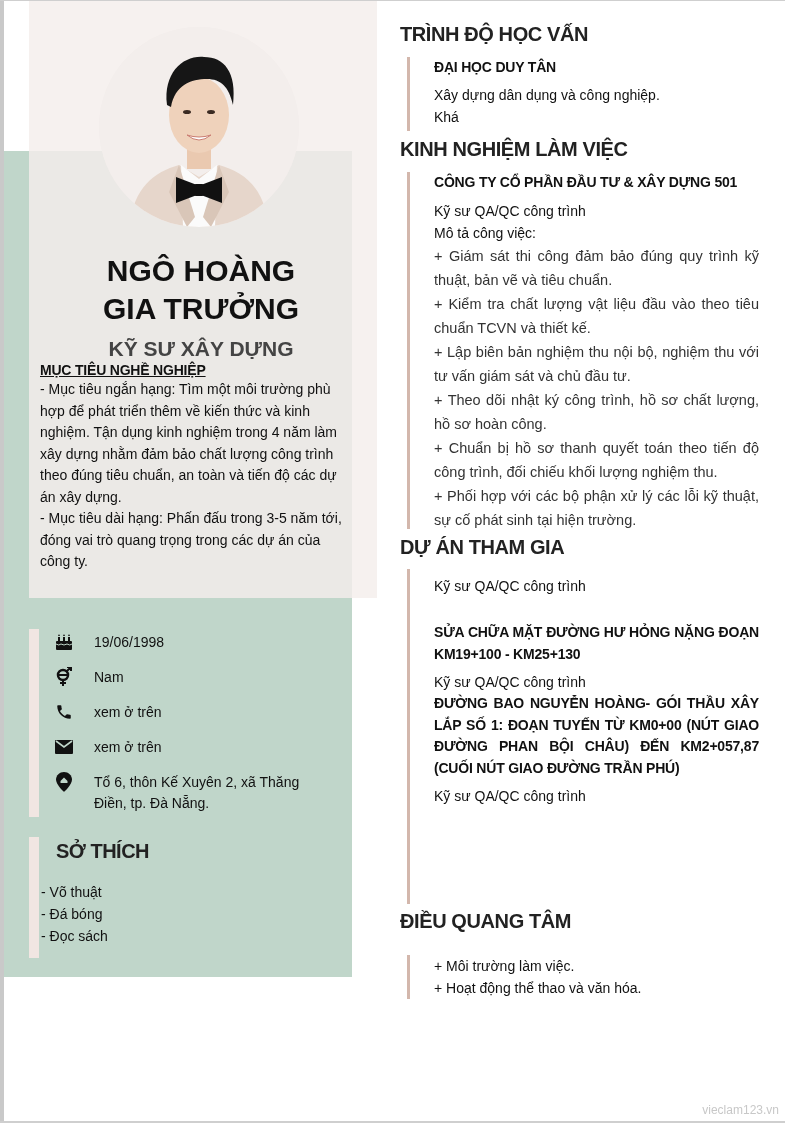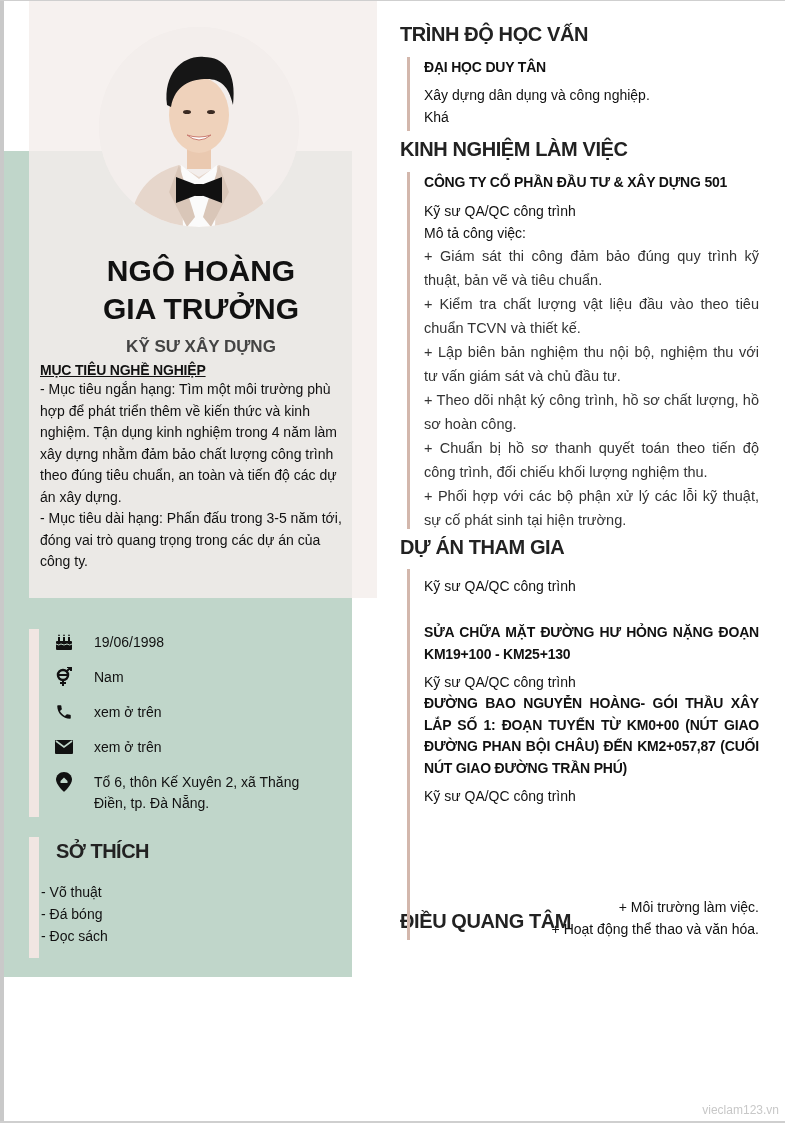--- a/index.html
+++ b/index.html
@@ -10,38 +10,38 @@
   .page-border-top { position: absolute; left: 0; top: 0; width: 785px; height: 1px; background: #cfcfcf; }
   .page-border-bottom { position: absolute; left: 0; top: 1121px; width: 785px; height: 2px; background: #cfcfcf; }
 
   .bg-pink { position: absolute; left: 29px; top: 1px; width: 348px; height: 597px; background: #f6f1ef; }
   .bg-green { position: absolute; left: 4px; top: 151px; width: 348px; height: 826px; background: #c0d6ca; }
   .bg-gray { position: absolute; left: 29px; top: 151px; width: 323px; height: 447px; background: #ebe9e6; }
 
   .avatar { position: absolute; left: 99px; top: 27px; width: 200px; height: 200px; border-radius: 50%; overflow: hidden; background: #f2ecea; }
 
   .name { position: absolute; left: 29px; top: 252px; width: 344px; text-align: center; font-weight: bold; font-size: 30px; line-height: 38px; color: #111; }
-  .job-title { position: absolute; left: 29px; top: 337px; width: 344px; text-align: center; font-weight: bold; font-size: 17px; color: #444; }
+  .job-title { position: absolute; left: 29px; top: 337px; width: 344px; text-align: center; font-weight: bold; font-size: 21px; color: #444; }
 
   .objective { position: absolute; left: 40px; top: 361px; width: 310px; }
   .objective h3 { font-size: 14px; font-weight: bold; color: #111; letter-spacing: -0.2px; line-height: 18px; text-decoration: underline; }
   .objective p { font-size: 14px; line-height: 21.5px; color: #111; }
 
   .contact { position: absolute; left: 29px; top: 629px; width: 300px; height: 188px; border-left: 10px solid #f1e6e2; }
   .contact-row { display: flex; align-items: flex-start; position: absolute; left: 15px; }
   .contact-row .ic { width: 20px; height: 20px; margin-right: 20px; display: flex; align-items: center; justify-content: center; }
   .contact-row .txt { font-size: 14px; line-height: 21px; color: #111; width: 220px; }
 
   .hobbies { position: absolute; left: 29px; top: 837px; width: 300px; height: 121px; border-left: 10px solid #f1e6e2; }
   .hobbies h2 { position: absolute; left: 17px; top: 3px; font-size: 20px; font-weight: bold; color: #222; letter-spacing: -0.5px; }
   .hobbies ul { position: absolute; left: 2px; top: 44px; list-style: none; }
   .hobbies li { font-size: 14px; line-height: 22px; color: #111; }
 
   .section-title { position: absolute; left: 400px; font-size: 20px; font-weight: bold; color: #222; letter-spacing: -0.4px; }
-  .block { position: absolute; left: 407px; width: 352px; border-left: 3px solid #d3b7ac; padding-left: 14px; }
+  .block { position: absolute; left: 407px; width: 352px; border-left: 3px solid #d3b7ac; padding-left: 24px; }
   .item-title { font-size: 14px; font-weight: bold; color: #111; line-height: 21.5px; text-align: justify; letter-spacing: -0.2px; }
   .item-line { font-size: 14px; line-height: 22px; color: #111; }
   .item-desc { font-size: 14.5px; line-height: 24px; color: #333; text-align: justify; }
 
   .watermark { position: absolute; right: 6px; top: 1103px; font-size: 12px; color: #c8c8c8; }
 </style>
 </head>
 <body>
 
 <div class="page-border-left"></div>
@@ -176,19 +176,19 @@
 <div class="section-title" style="top:536px">DỰ ÁN THAM GIA</div>
 <div class="block" style="top:569px; height:335px;">
   <div class="item-line" style="margin-top:6px">Kỹ sư QA/QC công trình</div>
   <div class="item-title" style="margin-top:25px">SỬA CHỮA MẶT ĐƯỜNG HƯ HỎNG NẶNG ĐOẠN KM19+100 - KM25+130</div>
   <div class="item-line" style="margin-top:6px">Kỹ sư QA/QC công trình</div>
   <div class="item-title" style="">ĐƯỜNG BAO NGUYỄN HOÀNG- GÓI THẦU XÂY LẮP SỐ 1: ĐOẠN TUYẾN TỪ KM0+00 (NÚT GIAO ĐƯỜNG PHAN BỘI CHÂU) ĐẾN KM2+057,87 (CUỐI NÚT GIAO ĐƯỜNG TRẦN PHÚ)</div>
   <div class="item-line" style="margin-top:6px">Kỹ sư QA/QC công trình</div>
 </div>
 
 <div class="section-title" style="top:910px">ĐIỀU QUANG TÂM</div>
-<div class="block" style="top:896px; height:44px; padding-top:0;text-align:right;">
+<div class="block" style="top:955px; height:44px; padding-top:0;">
   <div class="item-line">+ Môi trường làm việc.</div>
   <div class="item-line">+ Hoạt động thể thao và văn hóa.</div>
 </div>
 
 <div class="watermark">vieclam123.vn</div>
 <div class="page-border-bottom"></div>
 
 </body></html>

